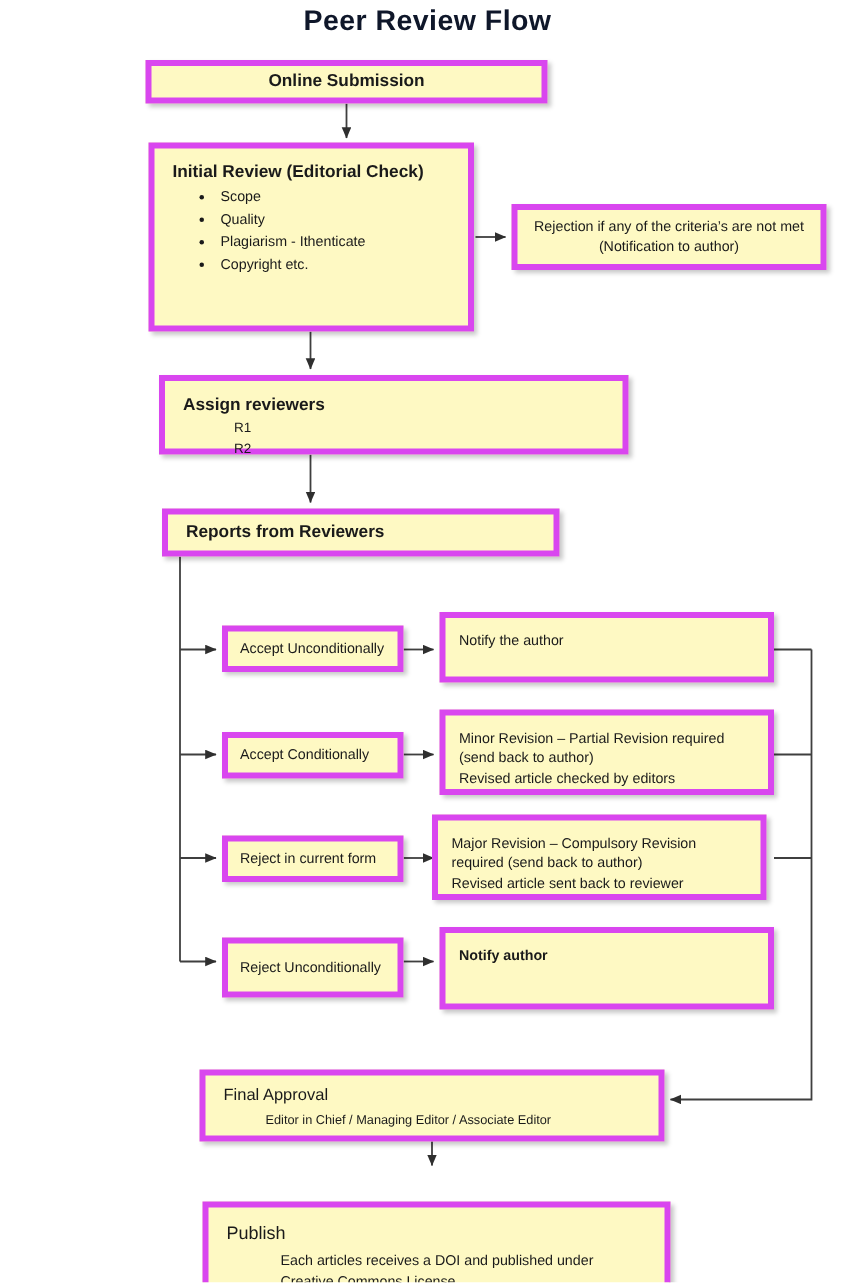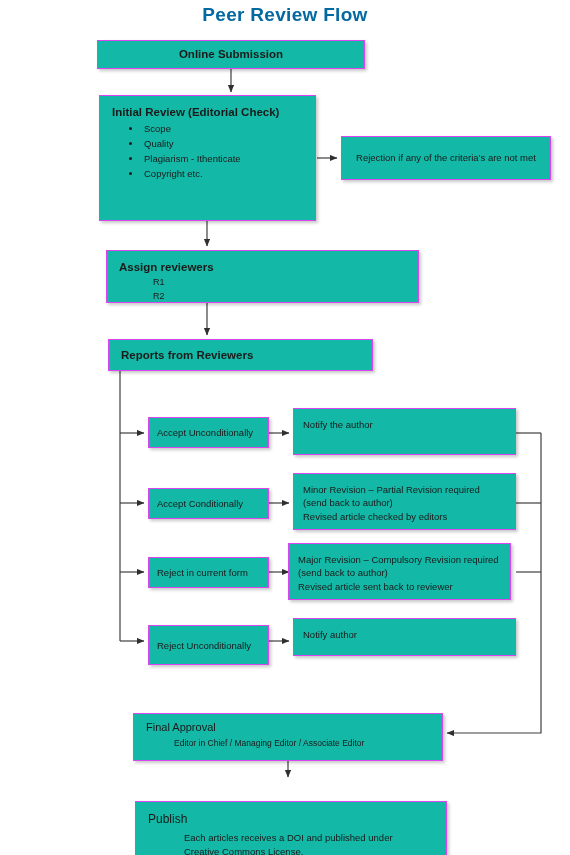--- a/index.html
+++ b/index.html
@@ -29,27 +29,27 @@
 
   .title {
     position: absolute;
     left: 0;
     top: 4px;
     width: 570px;
     text-align: center;
     font-size: 19px;
     font-weight: bold;
     letter-spacing: 0.3px;
-    color: #0369a1;
+    color: #0f172a;
   }
 
   .node {
     position: absolute;
-    background: #14b8a6;
-    border: 1px solid #d946ef;
+    background: #fef9c3;
+    border: 4px solid #d946ef;
     box-sizing: border-box;
     box-shadow: 2px 2px 3px rgba(0,0,0,0.22);
     color: #1a1a1a;
   }
 
   .node .hd {
     font-weight: bold;
     font-size: 11.5px;
     line-height: 1.25;
   }
@@ -166,20 +166,21 @@
       <li>Scope</li>
       <li>Quality</li>
       <li>Plagiarism - Ithenticate</li>
       <li>Copyright etc.</li>
     </ul>
   </div>
 
   <div class="node centered" style="left:341px; top:136px; width:210px; height:44px;">
     <div class="body">
       <div>Rejection if any of the criteria’s are not met</div>
+      <div>(Notification to author)</div>
     </div>
   </div>
 
   <div class="node pad" style="left:106px; top:250px; width:313px; height:53px;">
     <div class="hd">Assign reviewers</div>
     <div class="rlist">
       <div>R1</div>
       <div>R2</div>
     </div>
   </div>
@@ -207,21 +208,21 @@
     <span class="lbl">Reject in current form</span>
   </div>
   <div class="node res" style="left:288px; top:543px; width:223px; height:57px;">
     <div>Major Revision – Compulsory Revision required (send back to author)</div>
     <div>Revised article sent back to reviewer</div>
   </div>
 
   <div class="node vmid" style="left:148px; top:625px; width:121px; height:40px;">
     <span class="lbl">Reject Unconditionally</span>
   </div>
-  <div class="node res" style="left:293px; top:618px; width:223px; height:38px;">
+  <div class="node res" style="left:293px; top:618px; width:223px; height:55px;font-weight:bold;">
     <div>Notify author</div>
   </div>
 
   <div class="node pad" style="left:133px; top:713px; width:310px; height:48px; padding-top:7px;">
     <div class="hd" style="font-weight:normal; font-size:11px;">Final Approval</div>
     <div class="sub indent" style="font-size:8.5px;">Editor in Chief / Managing  Editor / Associate Editor</div>
   </div>
 
   <div class="node pad" style="left:135px; top:801px; width:312px; height:72px; padding-top:10px;">
     <div class="hd" style="font-weight:normal; font-size:12px;">Publish</div>

